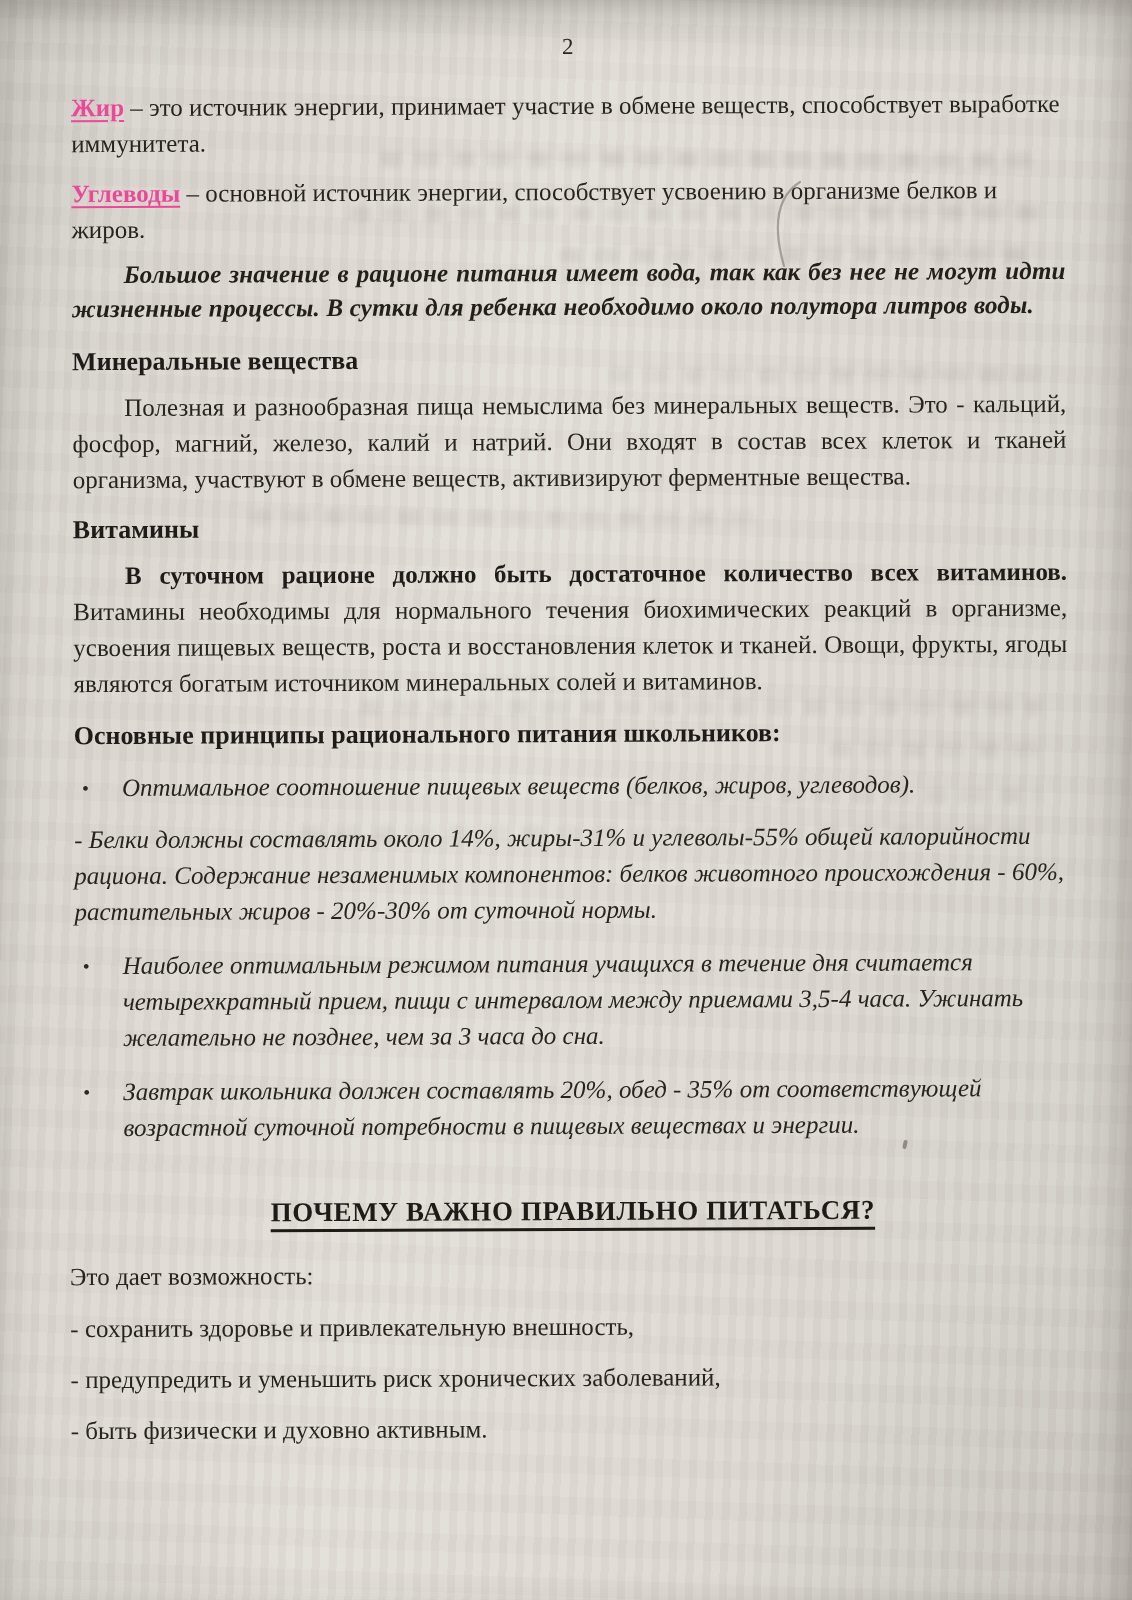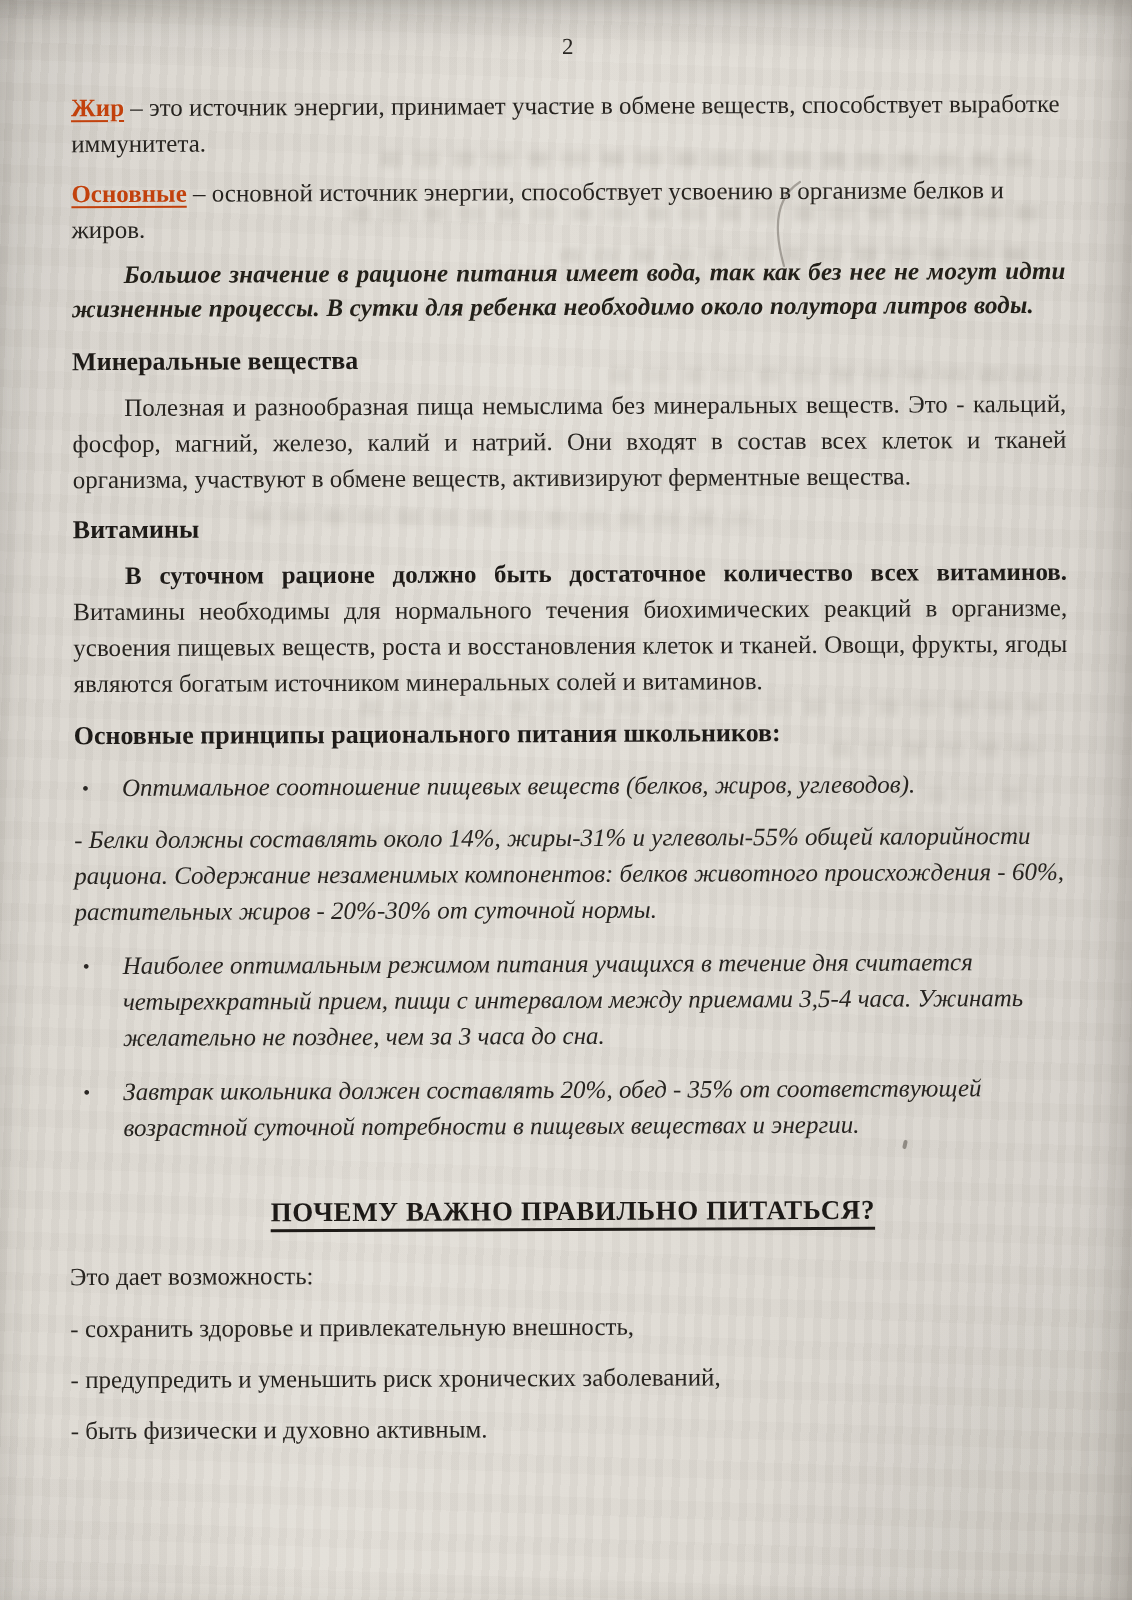--- a/index.html
+++ b/index.html
@@ -44,21 +44,21 @@
   .para {
     font-size: 25px;
     line-height: 36px;
     margin-bottom: 14px;
   }
   .term {
     font-weight: bold;
     text-decoration: underline;
     text-decoration-thickness: 2px;
     text-underline-offset: 4px;
-    color: #c2410c;
+    color: #ec4899;
   }
   .j { text-align: justify; }
   .ind { text-indent: 52px; }
   .water-note {
     font-weight: bold;
     font-style: italic;
     line-height: 34px;
     letter-spacing: 0.2px;
     margin-bottom: 18px;
     color: #232019;
@@ -178,21 +178,21 @@
 <div class="page">
 
   <div class="page-number">2</div>
 
   <p class="para">
     <span class="term">Жир</span>
     <span>– это источник энергии, принимает участие в обмене веществ, способствует выработке иммунитета.</span>
   </p>
 
   <p class="para" style="margin-bottom:10px;">
-    <span class="term">Основные</span>
+    <span class="term">Углеводы</span>
     <span>– основной источник энергии, способствует усвоению в организме белков и жиров.</span>
   </p>
 
   <p class="para water-note j ind">Большое значение в рационе питания имеет вода, так как без нее не могут идти жизненные процессы. В сутки для ребенка необходимо около полутора литров воды.</p>
 
   <h2 class="sub-heading">Минеральные вещества</h2>
 
   <p class="para j ind">Полезная и разнообразная пища немыслима без минеральных веществ. Это - кальций, фосфор, магний, железо, калий и натрий. Они входят в состав всех клеток и тканей организма, участвуют в обмене веществ, активизируют ферментные вещества.</p>
 
   <h2 class="sub-heading" style="margin-top:10px;">Витамины</h2>

